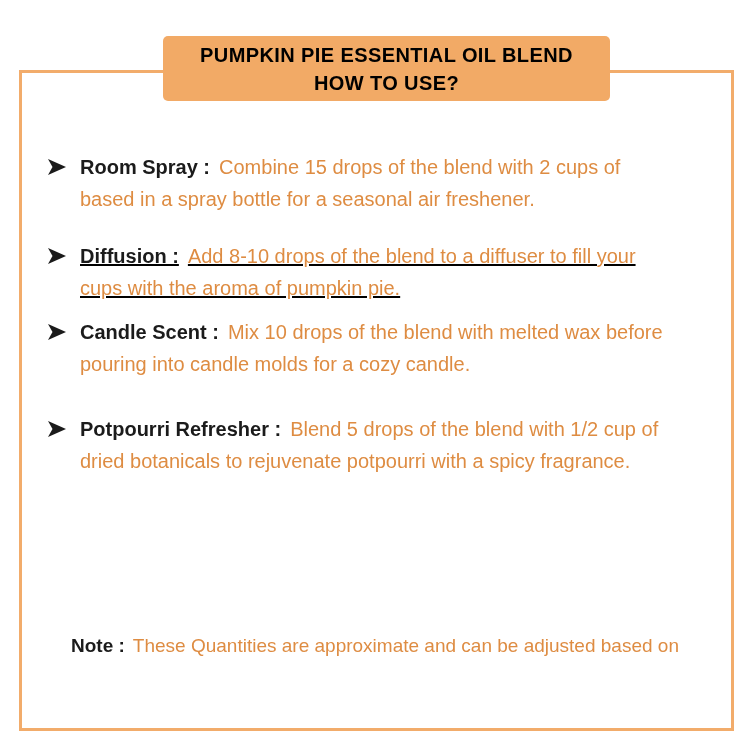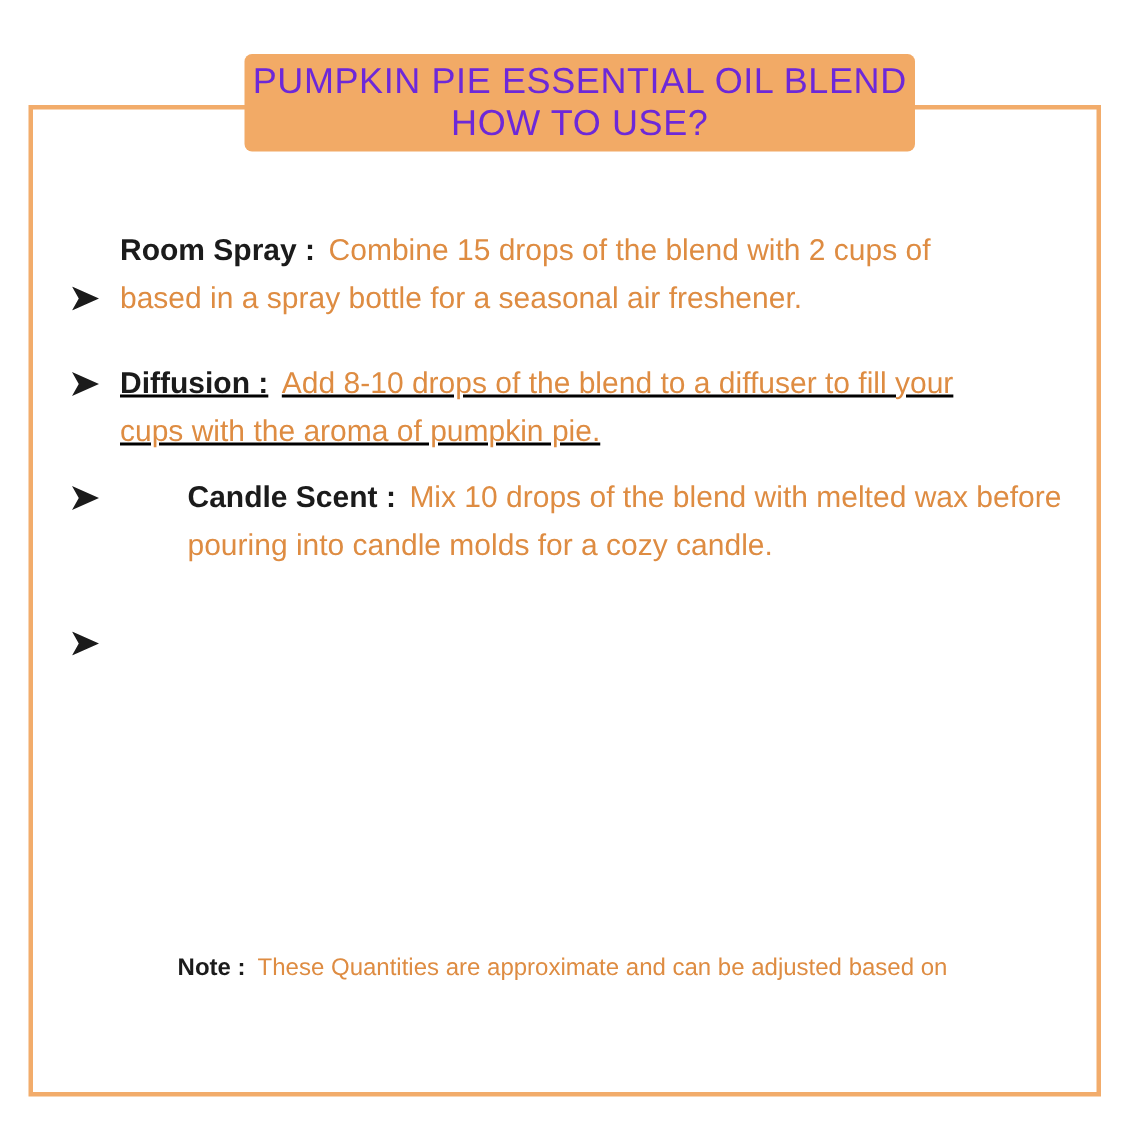--- a/index.html
+++ b/index.html
@@ -24,23 +24,23 @@
     width: 447px; height: 65px;
     background: #F2AA66;
     border-radius: 5px;
     display: flex;
     flex-direction: column;
     align-items: center;
     justify-content: center;
     z-index: 2;
   }
   .banner-line {
-    color: #6d28d9;
-    font-size: 24px;
-    font-weight: 400;
+    color: #000000;
+    font-size: 20px;
+    font-weight: 700;
     line-height: 28px;
     letter-spacing: 0.4px;
     white-space: pre;
   }
   .item {
     position: absolute;
     left: 48px;
     width: 675px;
     display: flex;
     align-items: flex-start;
@@ -60,31 +60,31 @@
   .label {
     color: #1b1b1b;
     font-weight: 700;
     white-space: pre;
     margin-right: 9px;
   }
   .desc {
     color: #DE8C42;
     white-space: pre;
   }
-  .item-0 { top: 151px; align-items: flex-end; }
+  .item-0 { top: 151px; }
   .item-1 { top: 240px; text-decoration: underline; }
-  .item-2 { top: 316px; gap: 45px; }
+  .item-2 { top: 316px; }
   .item-3 { top: 413px; }
   .item-4 { top: 507px; }
   .note {
     position: absolute;
     left: 22px; top: 629px;
     width: 706px;
     text-align: center;
-    font-size: 16px;
+    font-size: 19px;
     line-height: 33px;
   }
   .note-label {
     color: #1b1b1b;
     font-weight: 700;
     white-space: pre;
     margin-right: 8px;
   }
 </style>
 </head>
@@ -125,20 +125,21 @@
       </span>
     <div class="item-text"><span class="label">Candle Scent :</span><span class="desc">Mix 10 drops of the blend with melted wax before</span><br><span class="desc">pouring into candle molds for a cozy candle.</span></div>
   </div>
 
   <div class="item item-3">
     <span class="bullet">
         <svg width="18" height="16" viewBox="0 0 18 16">
           <polygon points="0,0 18,8 0,16 4.5,8" fill="#1b1b1b"></polygon>
         </svg>
       </span>
+    <div class="item-text"><span class="label">Potpourri Refresher :</span><span class="desc">Blend 5 drops of the blend with 1/2 cup of</span><br><span class="desc">dried botanicals to rejuvenate potpourri with a spicy fragrance.</span></div>
   </div>
 
 
   <div class="note">
     <div><span class="note-label">Note :</span><span class="desc">These Quantities are approximate and can be adjusted based on</span></div>
   </div>
 
 </div>
 
 </body></html>

